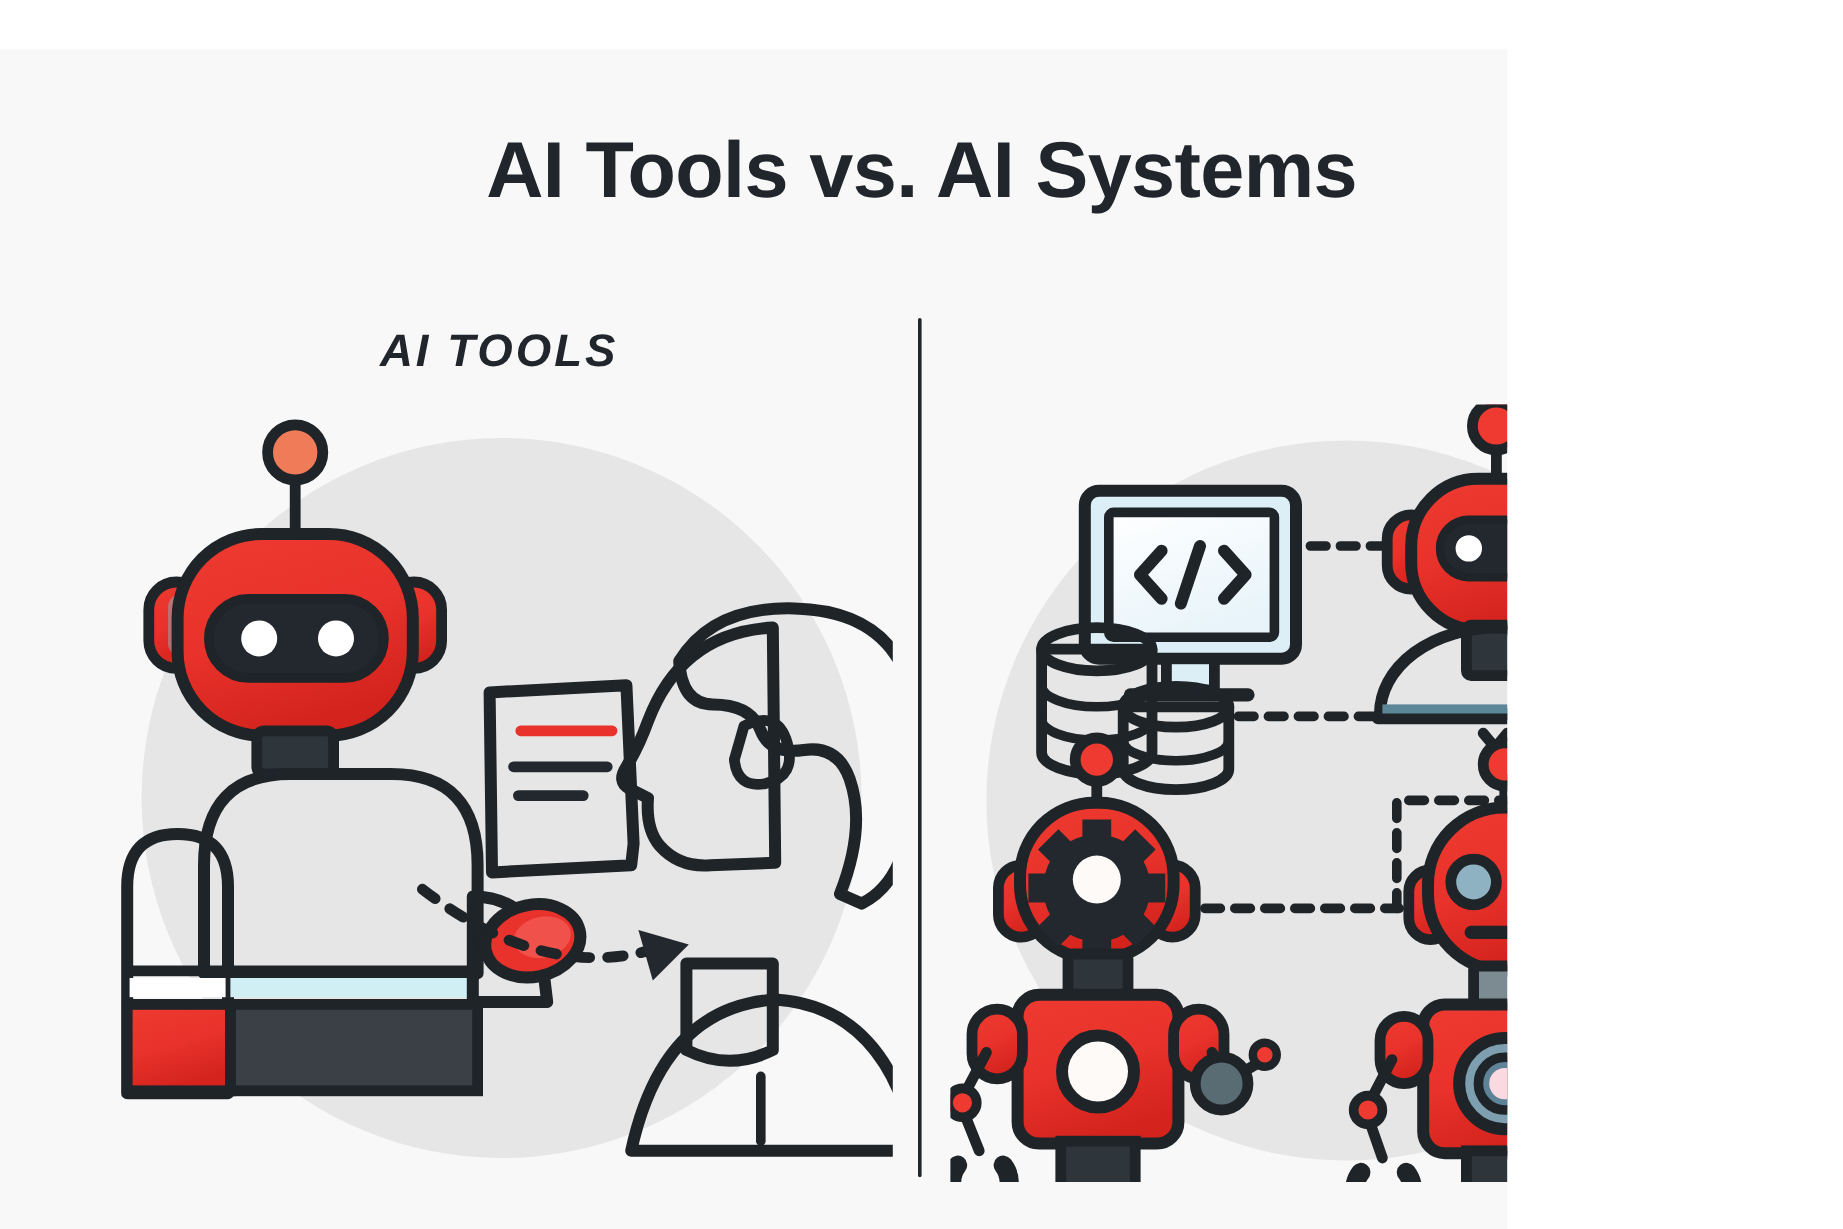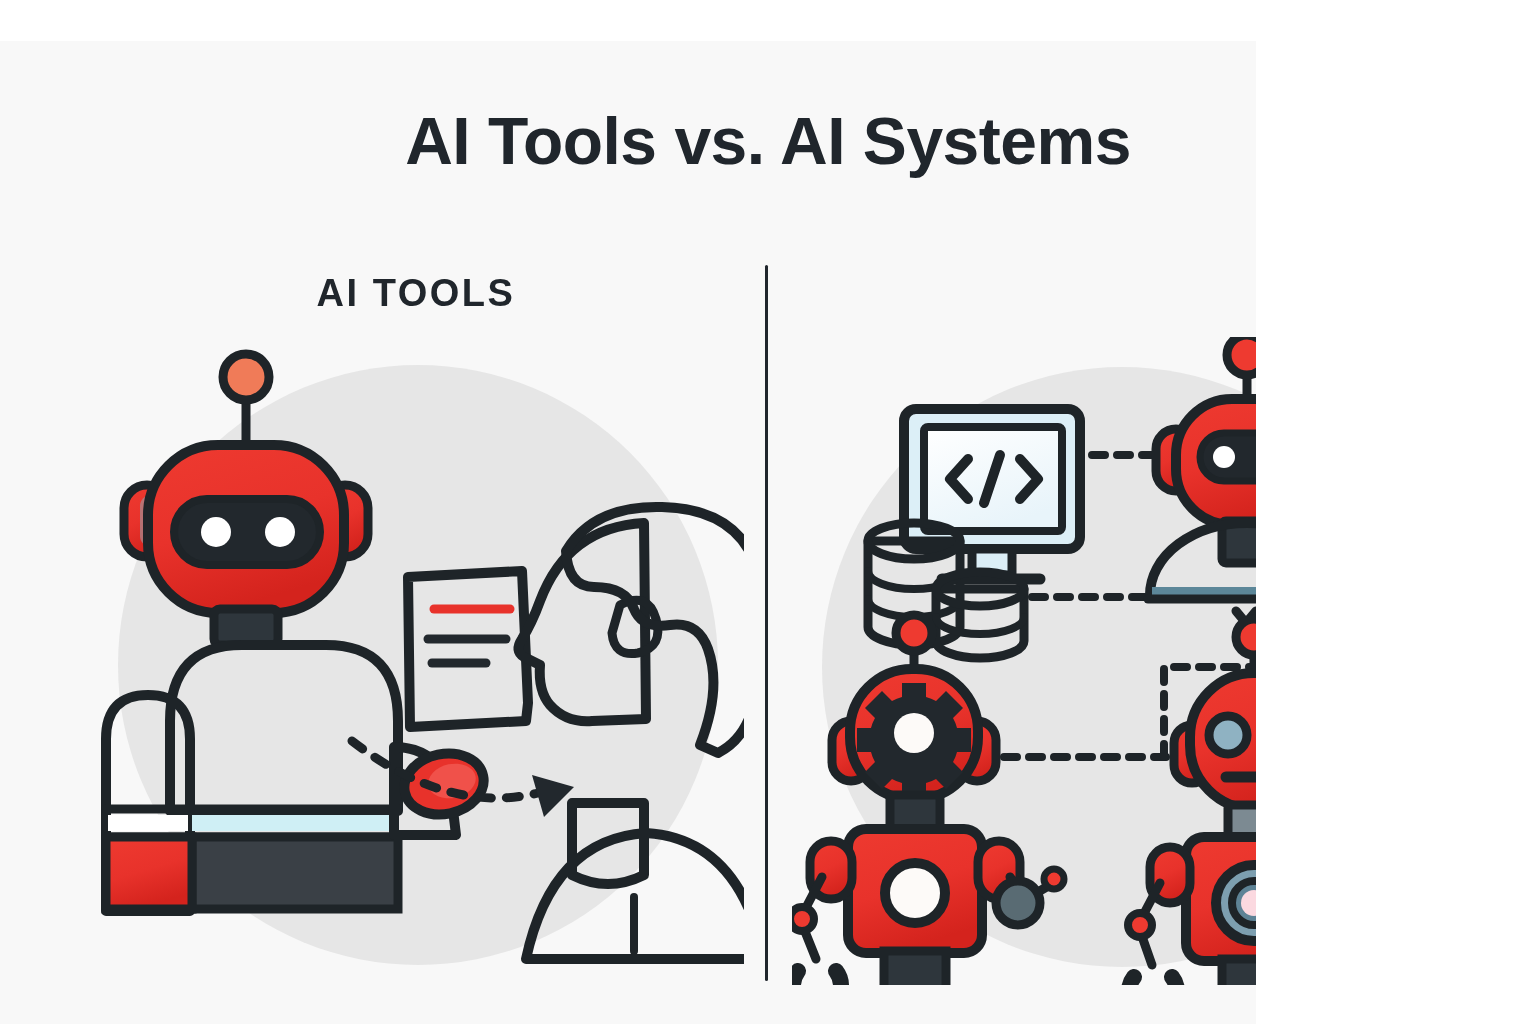--- a/index.html
+++ b/index.html
@@ -35,20 +35,21 @@
   .panel-label {
     position: absolute;
     top: 231px;
     font-size: 38px;
     font-weight: 700;
     letter-spacing: 2.5px;
     color: #20262C;
     text-align: center;
     font-family: "Liberation Sans", sans-serif;
     white-space: nowrap;
+    font-style: italic;
   }
   .panel-label.left  { left: 96px;  width: 640px; }
   .panel-label.right { left: 800px; width: 640px; }
 
   .divider {
     position: absolute;
     left: 765px;
     top: 224px;
     width: 3px;
     height: 716px;

